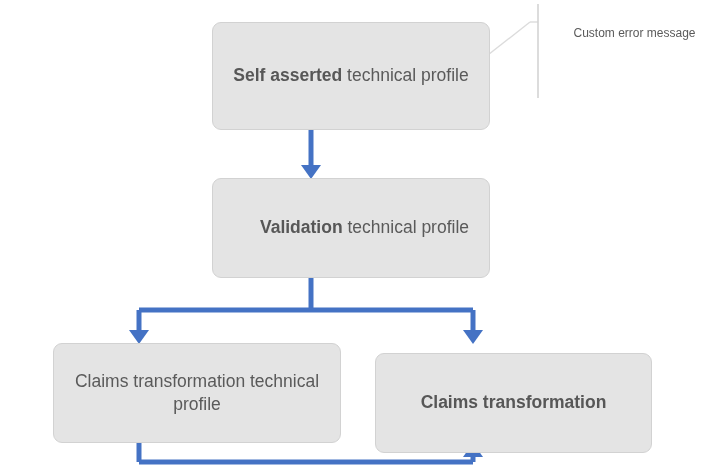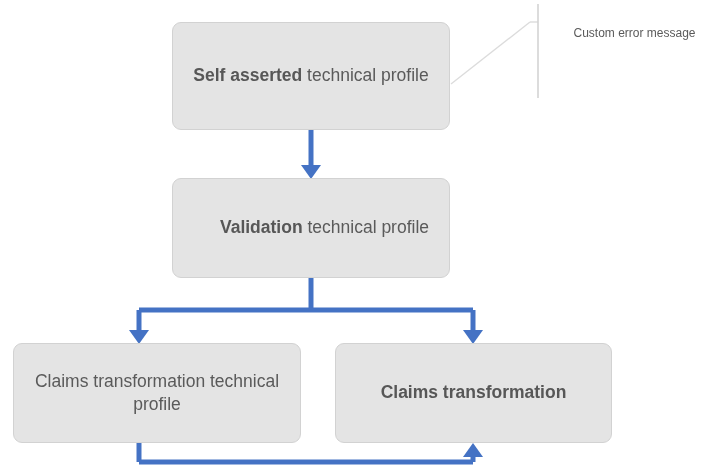--- a/index.html
+++ b/index.html
@@ -33,20 +33,21 @@
     border: 1px solid #d2d2d2;
     border-radius: 9px;
     display: flex;
     align-items: center;
     justify-content: center;
     text-align: center;
     color: #5a5a5a;
     font-size: 17.5px;
     line-height: 1.33;
     padding: 4px 14px;
+    margin-left: 40px;
   }
   .node-text {
     display: block;
     width: 100%;
   }
   .node-text .b {
     font-weight: bold;
     color: #575757;
   }
   .node-text .r {
@@ -66,21 +67,21 @@
     padding-left: 41px;
   }
   #node-claims-left {
     left: 13px;
     top: 343px;
     width: 288px;
     height: 100px;
   }
   #node-claims-right {
     left: 335px;
-    top: 343px;
+    top: 353px;
     width: 277px;
     height: 100px;
   }
   #callout-label {
     position: absolute;
     left: 552px;
     top: 25px;
     width: 165px;
     text-align: center;
     color: #5a5a5a;

